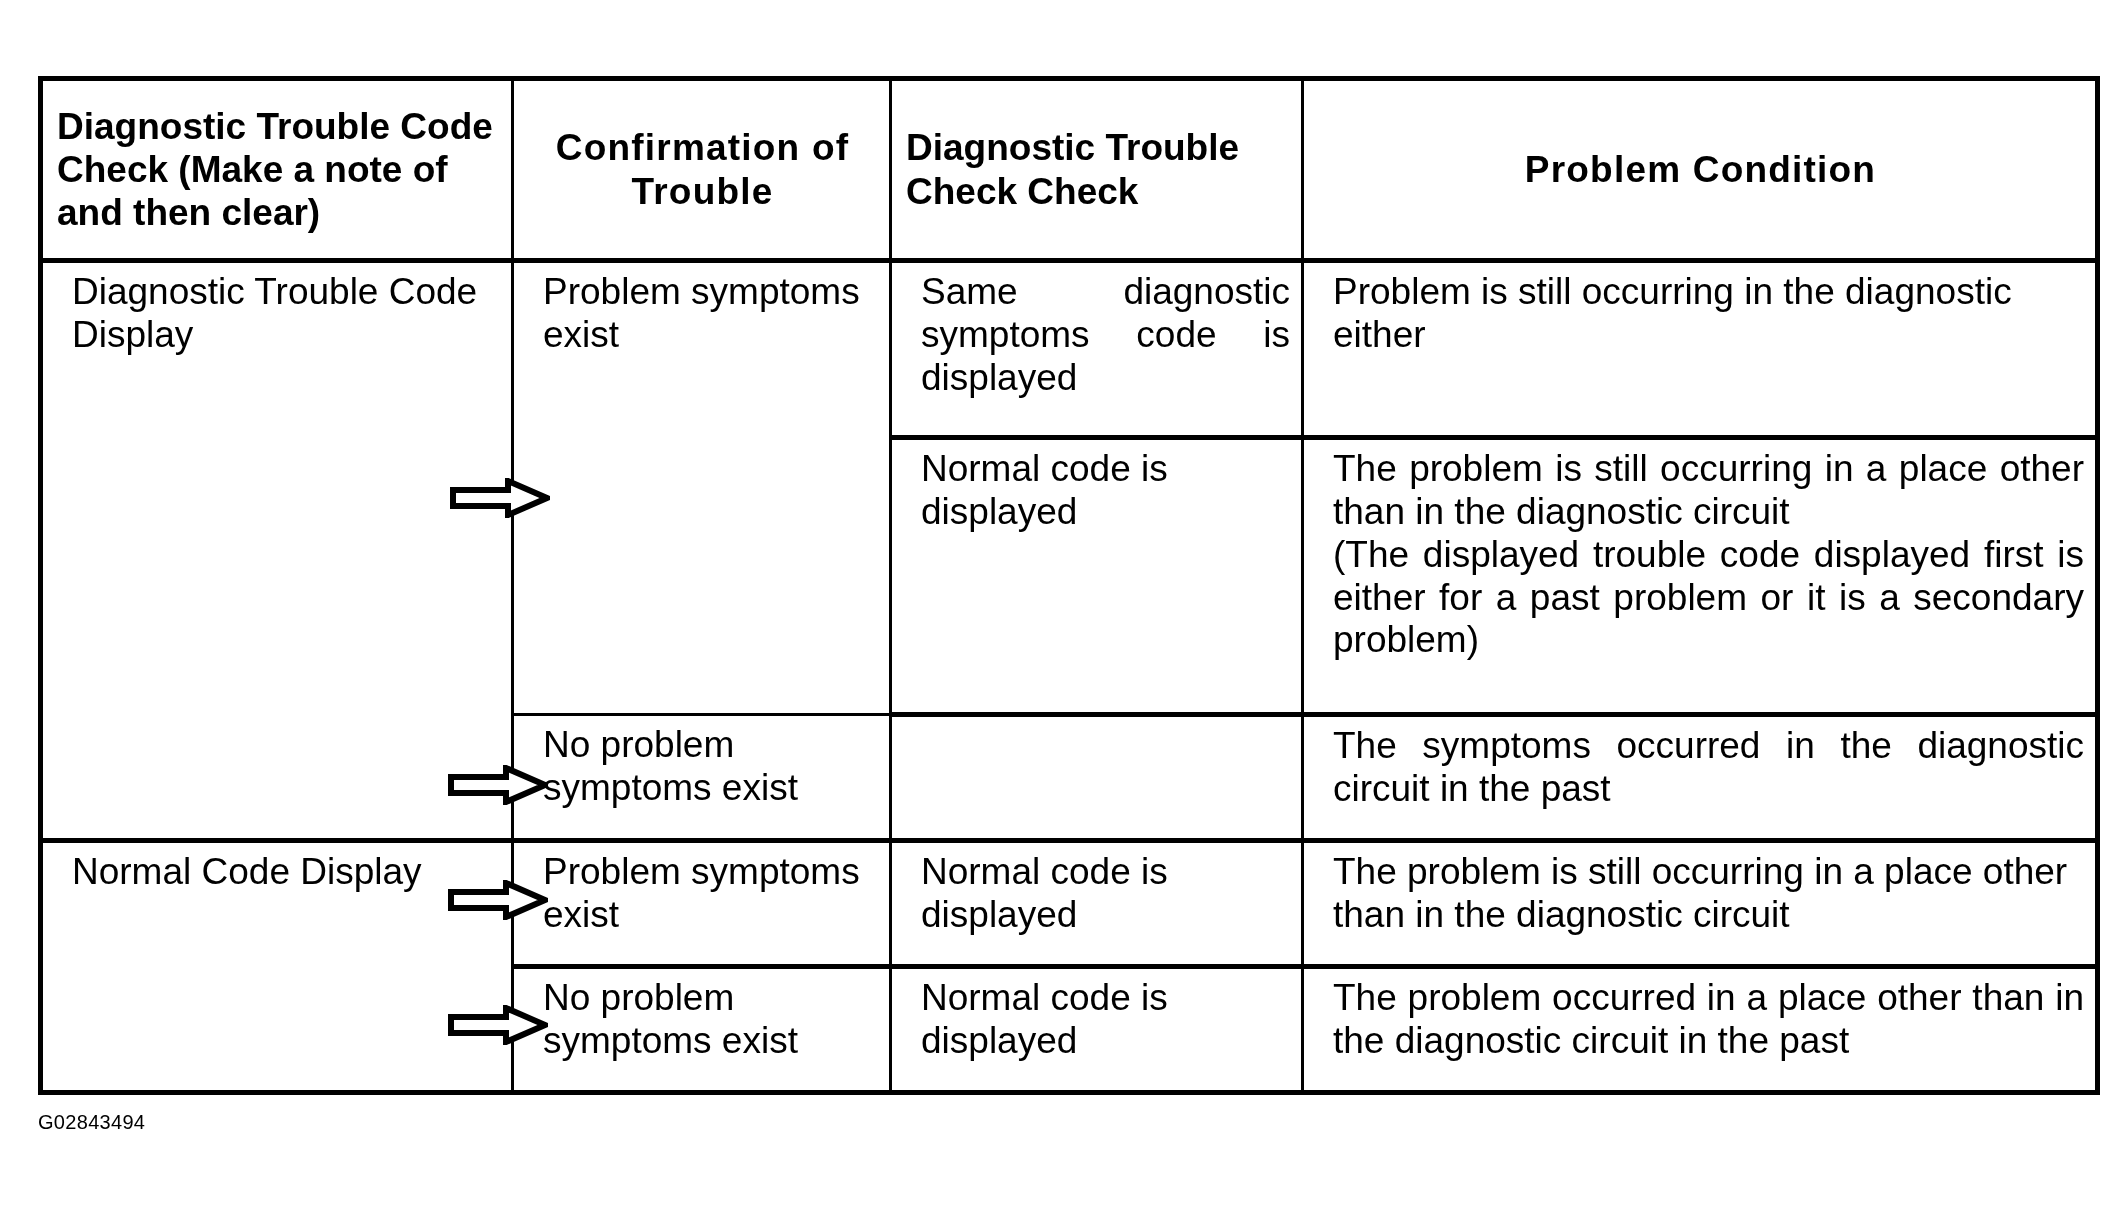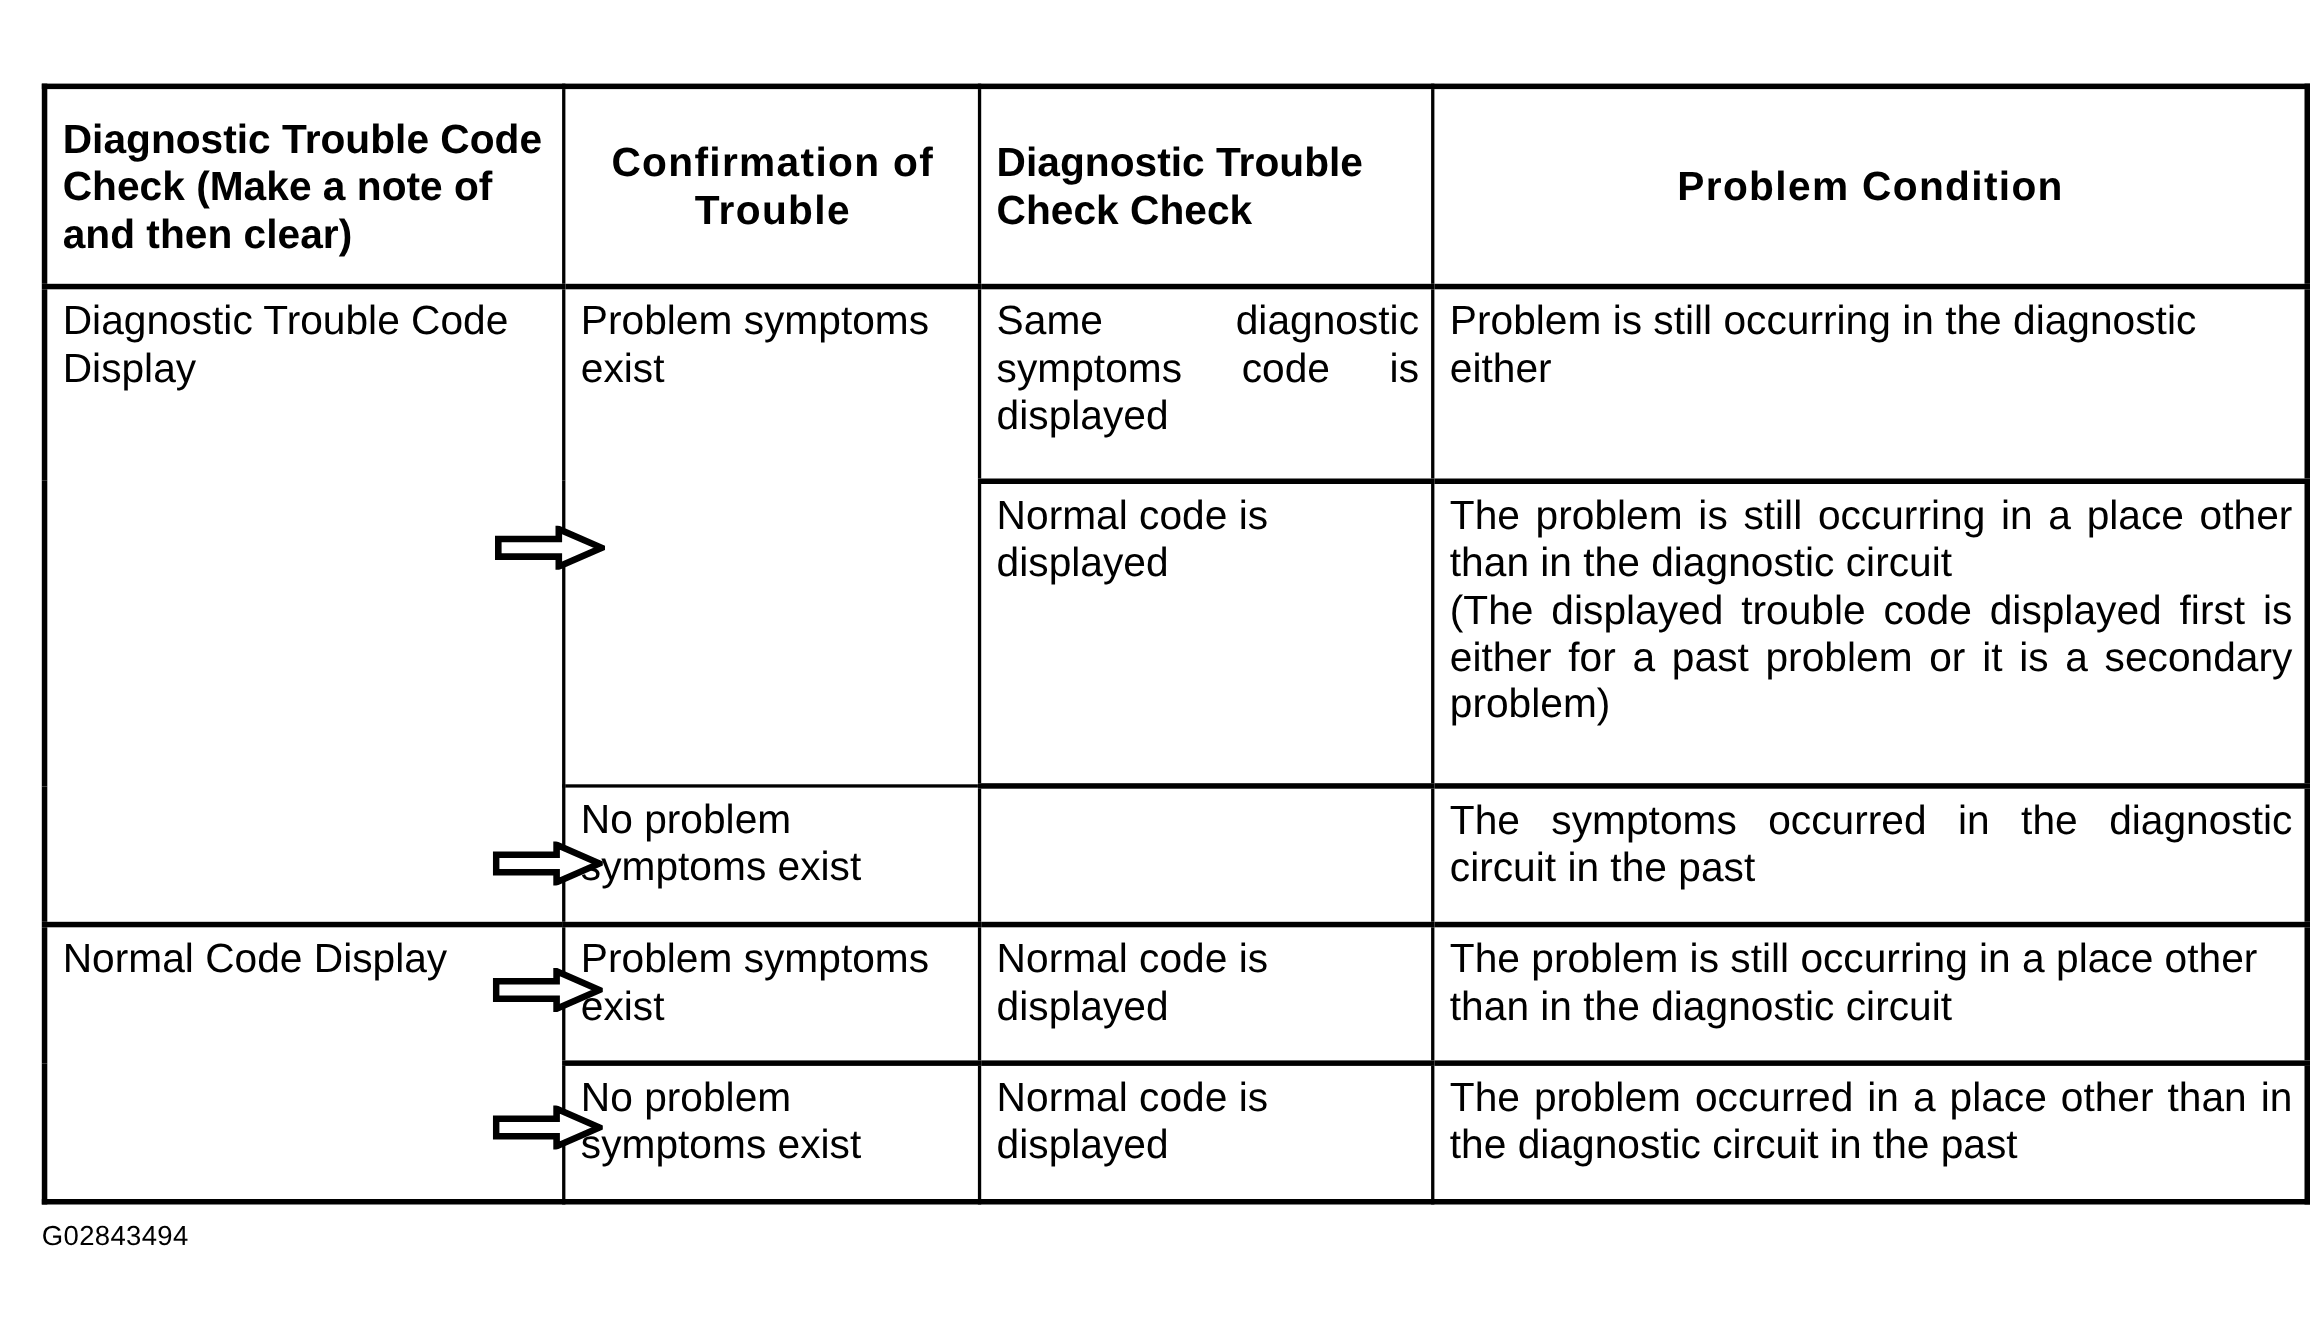--- a/index.html
+++ b/index.html
@@ -59,21 +59,21 @@
     padding: 10px 12px 10px 14px;
   }
   .hdr-left   { text-align: left;   text-align-last: left; }
   .hdr-center { text-align: center; }
   .hdr-spread { letter-spacing: 1.2px; }
 
   
   .cell {
     font-size: 37px;
     line-height: 1.16;
-    padding: 8px 11px 8px 14px;
+    padding: 8px 11px 8px 29px;
     font-weight: normal;
   }
   .just  { text-align: justify; text-align-last: left; }
   .plain { text-align: left; }
 
   .emptycell { padding: 0; }
 
   
   .rule-strong { border-bottom: 5px solid #000 !important; }
   .rule-strong-top { border-top: 5px solid #000 !important; }
@@ -85,21 +85,21 @@
     height: 40px;
     pointer-events: none;
   }
   .arrow svg { display: block; width: 100%; height: 100%; }
 
   
   .footer-code {
     position: absolute;
     left: 38px;
     top: 1112px;
-    font-size: 25px;
+    font-size: 20px;
     line-height: 1;
     letter-spacing: 0.3px;
     white-space: nowrap;
     text-align: right;
   }
 </style>
 </head>
 <body>
 
 <div id="sheet">

